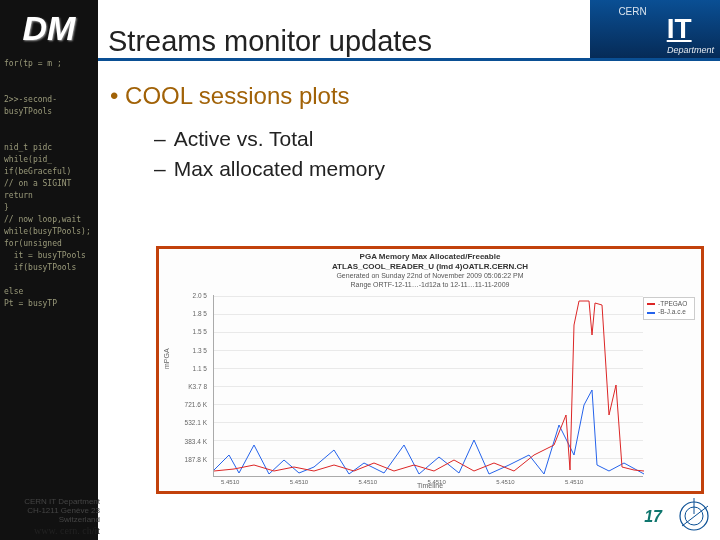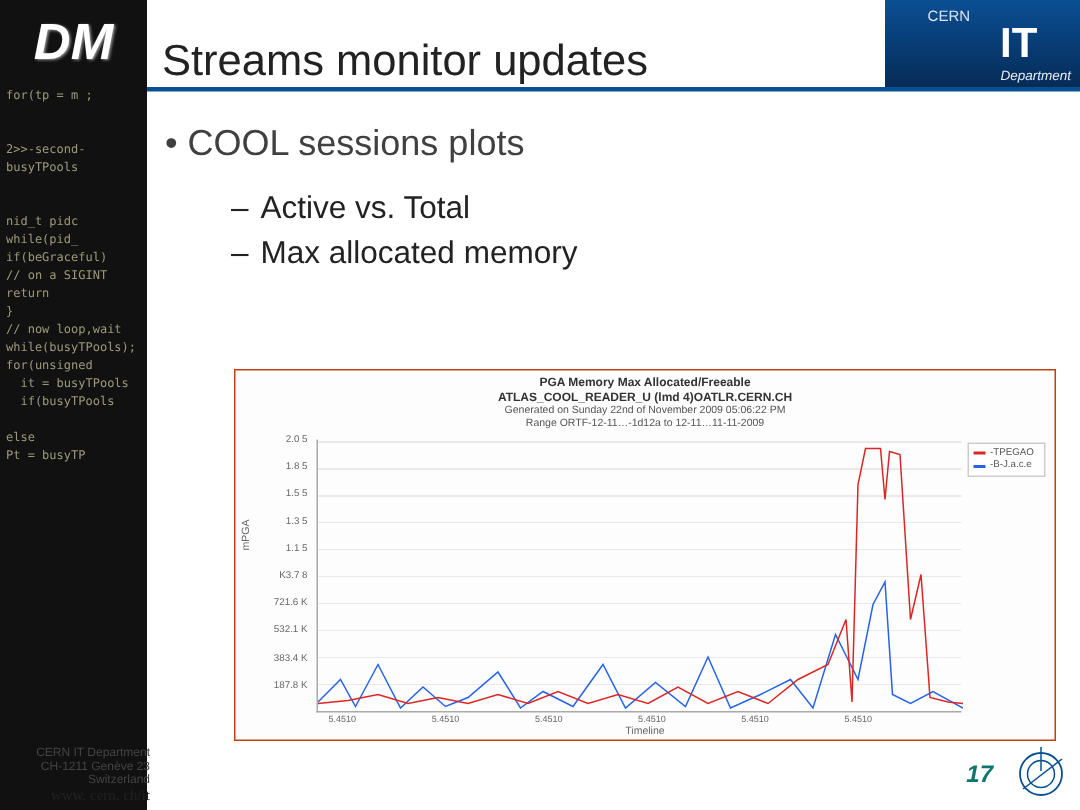--- a/index.html
+++ b/index.html
@@ -49,48 +49,48 @@
   }
   .cern-logo {
     position: absolute; right: 0; top: 0;
     width: 130px; height: 58px;
     background: linear-gradient(180deg,#0a4f94 0%, #062b57 100%);
     color: #fff;
     display: flex; align-items: center; justify-content: center;
     gap: 20px;
   }
   .cern-logo .cern-txt { font-size: 10px; opacity:.85; align-self:flex-start; margin-top:6px;}
-  .cern-logo .it-txt { font-size: 28px; font-weight: bold; }
+  .cern-logo .it-txt { font-size: 28px; font-weight: bold; text-decoration: underline; }
   .cern-logo .dep-txt { position:absolute; bottom:3px; right:6px; font-size:9px; opacity:.9;font-style:italic;}
   .blue-rule {
     position: absolute; left: 98px; top: 58px;
     width: 622px; height: 3px;
     background: #0a4f94;
   }
   .content {
     position: absolute; left: 110px; top: 82px;
     width: 600px;
   }
   .b1 {
     font-size: 24px;
-    color: #404040;
+    color: #a16207;
     margin-bottom: 14px;
   }
   .b1::before { content: "• "; }
   .sub {
     font-size: 21px;
     color: #222;
     margin-left: 44px;
     line-height: 1.45;
   }
   .sub .dash { margin-right: 8px; }
   .chart-box {
     position: absolute; left: 156px; top: 246px;
     width: 548px; height: 248px;
-    border: 1px solid #c2410c;
+    border: 3px solid #c2410c;
     background: #fdfdfd;
   }
   .chart-titles {
     text-align: center;
     font-size: 8px;
     color: #333;
     padding-top: 3px;
     line-height: 1.25;
     font-weight: bold;
   }

